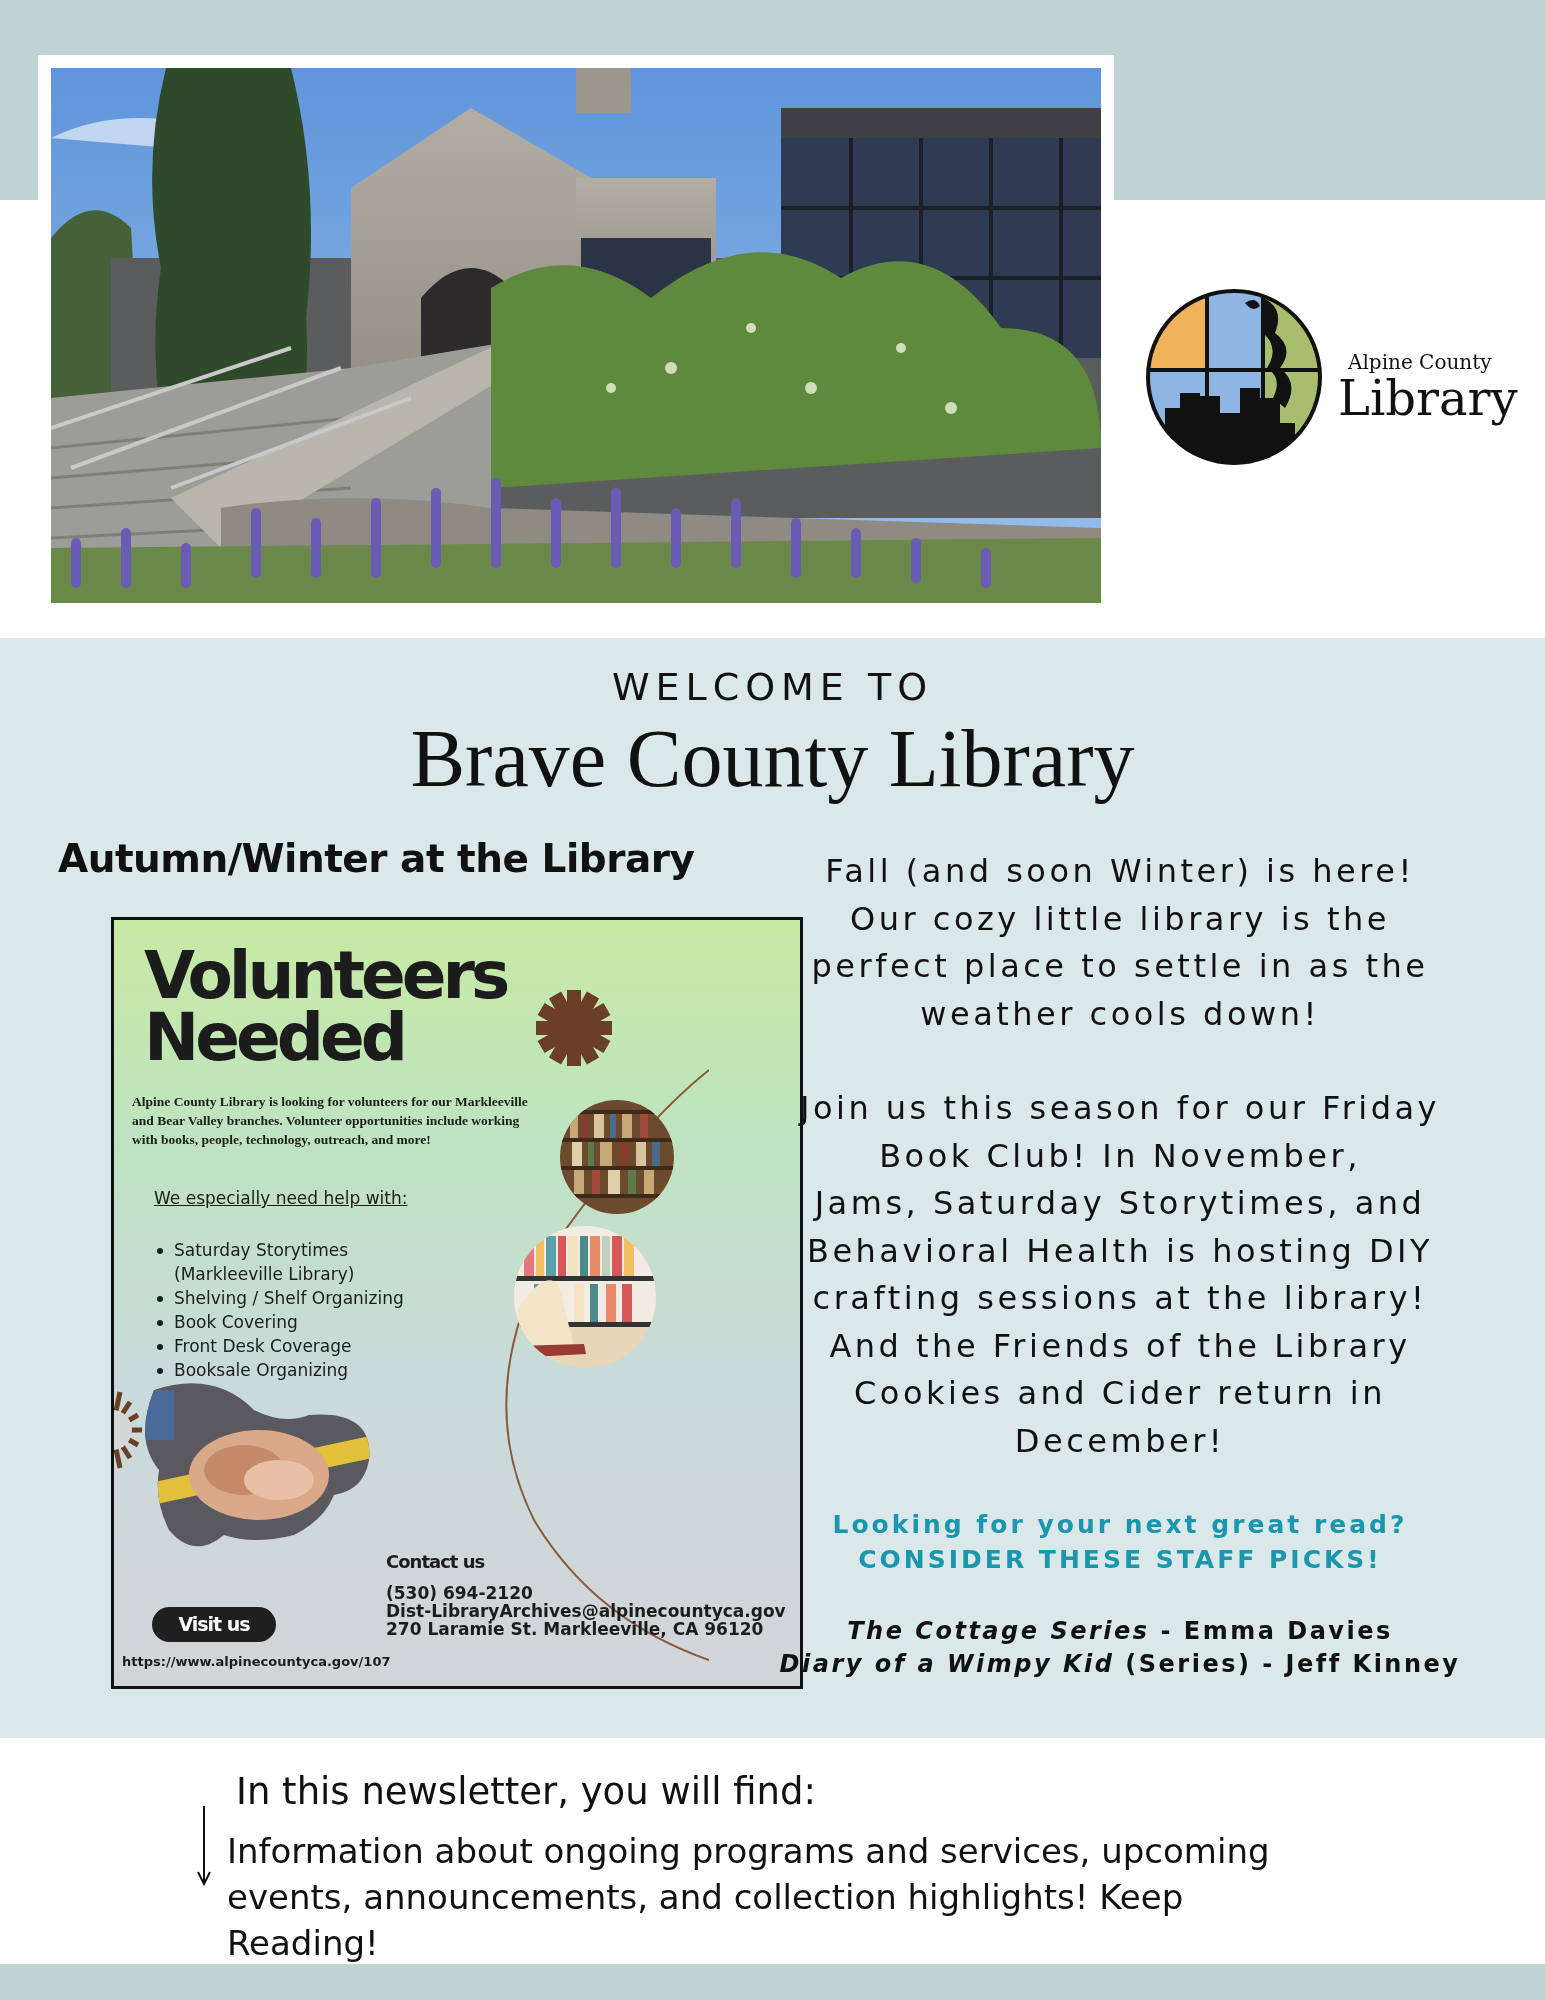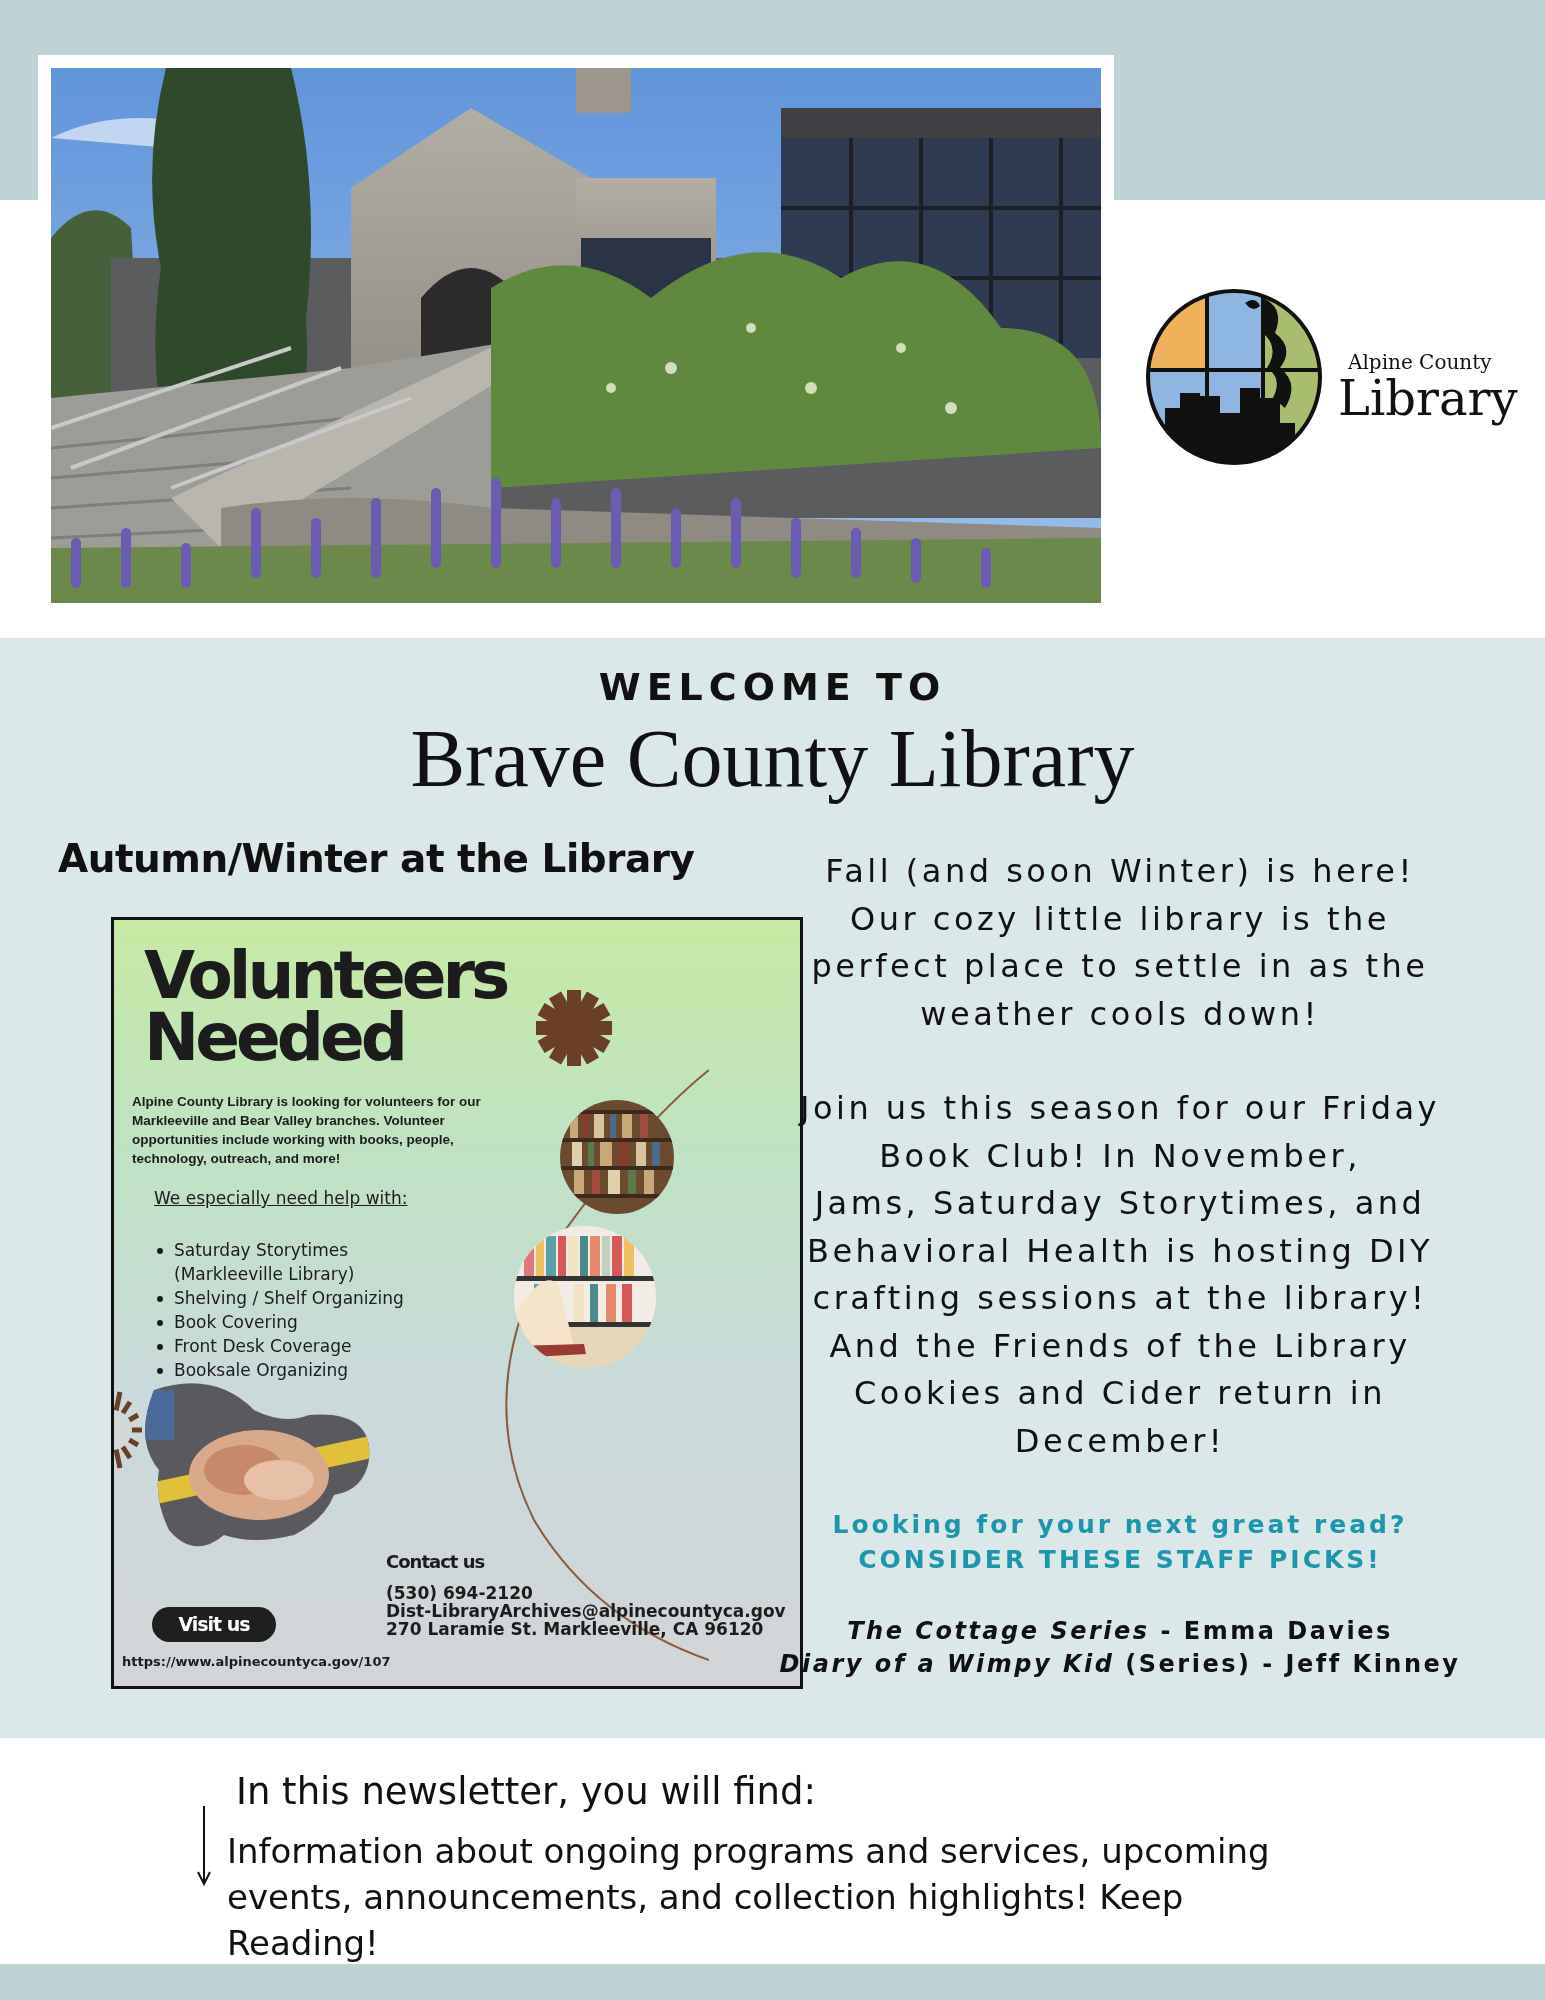--- a/index.html
+++ b/index.html
@@ -15,29 +15,29 @@
   .photo { position: absolute; left: 13px; top: 13px; width: 1050px; height: 535px; overflow: hidden; background: #6fa4e0; }
   .photo svg { width: 100%; height: 100%; display: block; }
 
   
   .logo { position: absolute; left: 1145px; top: 288px; width: 360px; height: 180px; }
   .logo-circle { position: absolute; left: 0; top: 0; width: 178px; height: 178px; }
   .logo-text-small { position: absolute; left: 203px; top: 62px; font-family: "DejaVu Serif", serif; font-size: 20px; color: #111; }
   .logo-text-big { position: absolute; left: 193px; top: 82px; font-family: "DejaVu Serif", serif; font-size: 48px; color: #111; letter-spacing: 0px; }
 
   
-  .welcome { position: absolute; left: 0; top: 665px; width: 1545px; text-align: center; font-family: "DejaVu Sans", sans-serif; font-weight: bold; font-size: 38px; letter-spacing: 6px; }
+  .welcome { position: absolute; left: 0; top: 665px; width: 1545px; text-align: center; font-family: "DejaVu Sans", sans-serif; font-weight: normal; font-size: 38px; letter-spacing: 6px; }
   .title { position: absolute; left: 0; top: 712px; width: 1545px; text-align: center; font-family: "Liberation Serif", serif; font-size: 82px; }
   .subtitle { position: absolute; left: 58px; top: 836px; font-family: "DejaVu Sans", sans-serif; font-weight: bold; font-size: 39px; letter-spacing: -0.5px; }
 
   
   .poster { position: absolute; left: 111px; top: 917px; width: 692px; height: 772px; border: 3px solid #111; background: linear-gradient(180deg, #c6eaa2 0%, #bfe3c2 30%, #c9dada 60%, #d2d5d8 100%); overflow: hidden; }
   .p-title { position: absolute; left: 30px; top: 25px; font-family: "DejaVu Sans", sans-serif; font-weight: bold; font-size: 66px; line-height: 62px; letter-spacing: -4px; color: #1c1c1c; }
   .p-star { position: absolute; left: 420px; top: 68px; width: 80px; height: 80px; }
-  .p-intro { position: absolute; left: 18px; top: 172px; width: 400px; font-family: Liberation Sans, sans-serif; font-weight: bold; font-size: 13.5px; line-height: 19px; color: #1c1c1c; }
+  .p-intro { position: absolute; left: 18px; top: 172px; width: 400px; font-family: Liberation Serif, serif; font-weight: bold; font-size: 13.5px; line-height: 19px; color: #1c1c1c; }
   .p-help { position: absolute; left: 40px; top: 268px; font-family: "DejaVu Sans", sans-serif; font-size: 17px; text-decoration: underline; color: #1c1c1c; }
   .p-list { position: absolute; left: 40px; top: 318px; font-family: "DejaVu Sans", sans-serif; font-size: 17px; line-height: 24px; color: #1c1c1c; list-style: none; }
   .p-list li { position: relative; padding-left: 20px; }
   .p-list li::before { content: ""; position: absolute; left: 3px; top: 10px; width: 6px; height: 6px; border-radius: 50%; background: #1c1c1c; }
   .p-books1 { position: absolute; left: 446px; top: 180px; width: 114px; height: 114px; border-radius: 50%; overflow: hidden; }
   .p-books2 { position: absolute; left: 400px; top: 306px; width: 142px; height: 142px; border-radius: 50%; overflow: hidden; }
   .p-hands { position: absolute; left: 20px; top: 460px; width: 250px; height: 190px; }
   .p-arc { position: absolute; left: 0; top: 0; width: 595px; height: 772px; pointer-events: none; }
   .p-contact-h { position: absolute; left: 272px; top: 631px; font-family: "DejaVu Sans", sans-serif; font-weight: bold; font-size: 18px; letter-spacing: -1px; color: #1c1c1c; }
   .p-contact { position: absolute; left: 272px; top: 664px; font-family: "DejaVu Sans", sans-serif; font-weight: bold; font-size: 17px; line-height: 18px; color: #1c1c1c; }

